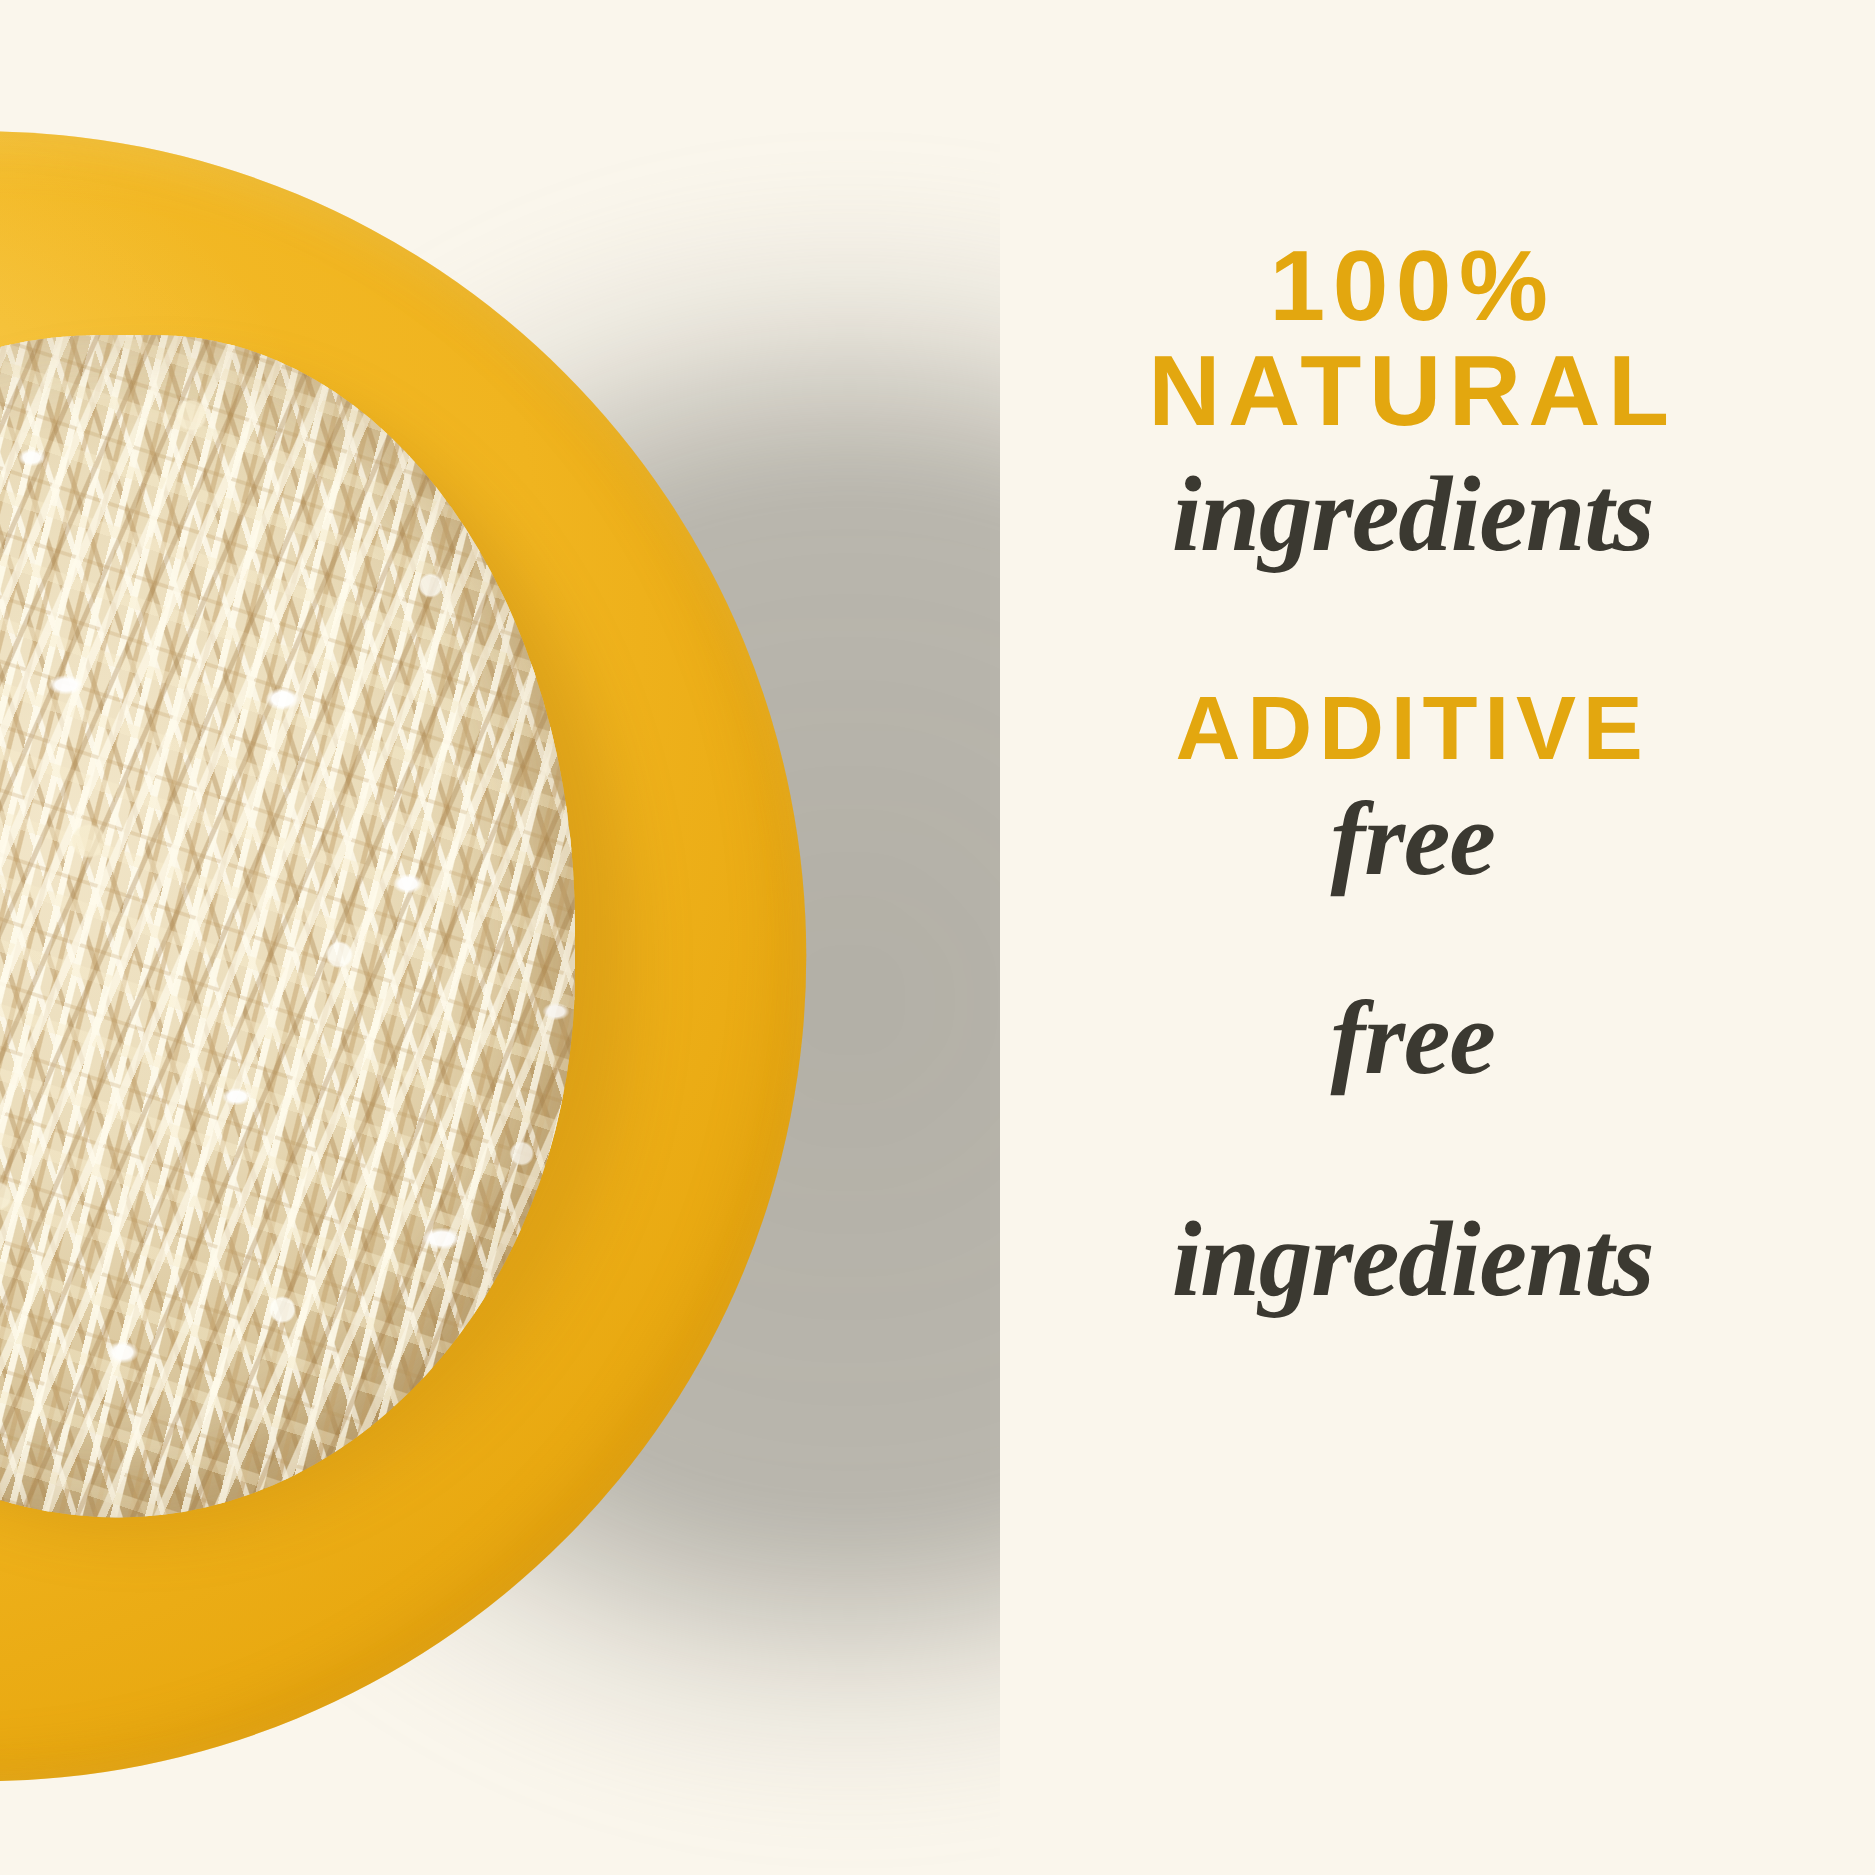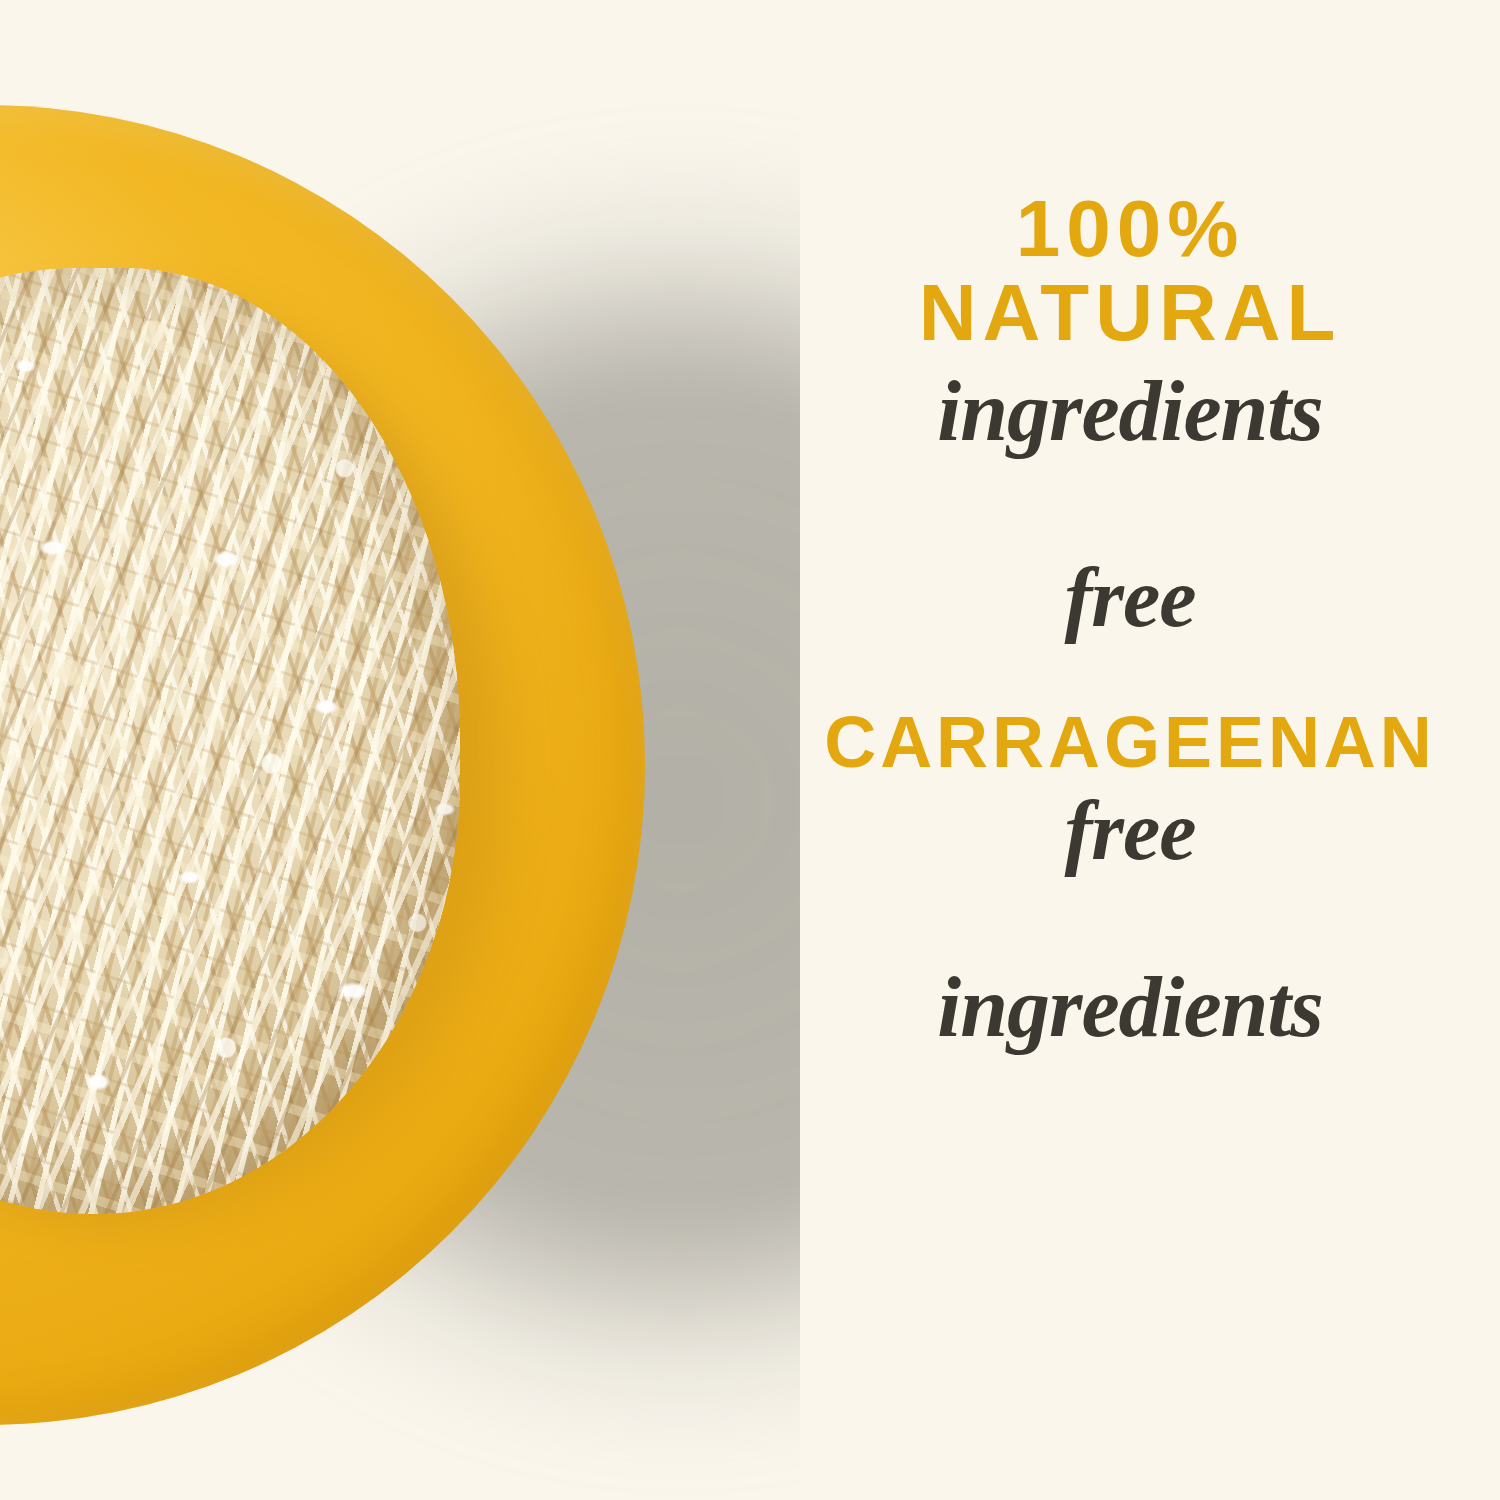--- a/index.html
+++ b/index.html
@@ -280,25 +280,25 @@
 
     <div class="claim" id="claim-natural">
       <span class="head">
         <span>100%</span>
         <span class="l2">NATURAL</span>
       </span>
       <span class="script">ingredients</span>
     </div>
 
     <div class="claim" id="claim-additive">
+      <span class="head">ADDITIVE</span>
       <span class="script">free</span>
     </div>
 
     <div class="claim" id="claim-carrageenan">
-      <span class="head">CARRAGEENAN</span>
       <span class="script">free</span>
     </div>
 
     <div class="claim" id="claim-only3">
       <span class="script">ingredients</span>
     </div>
 
   </div>
 </div>
 

